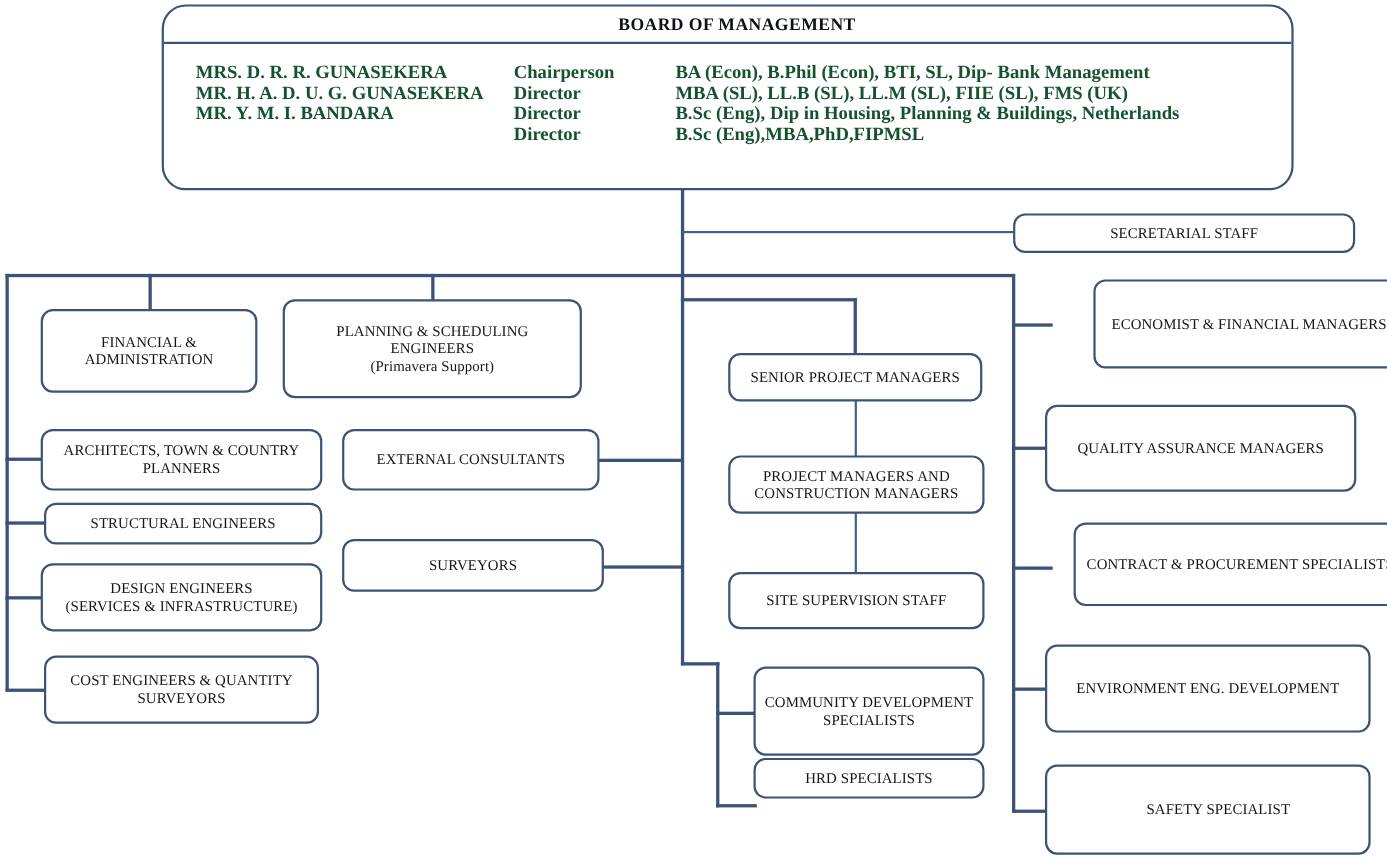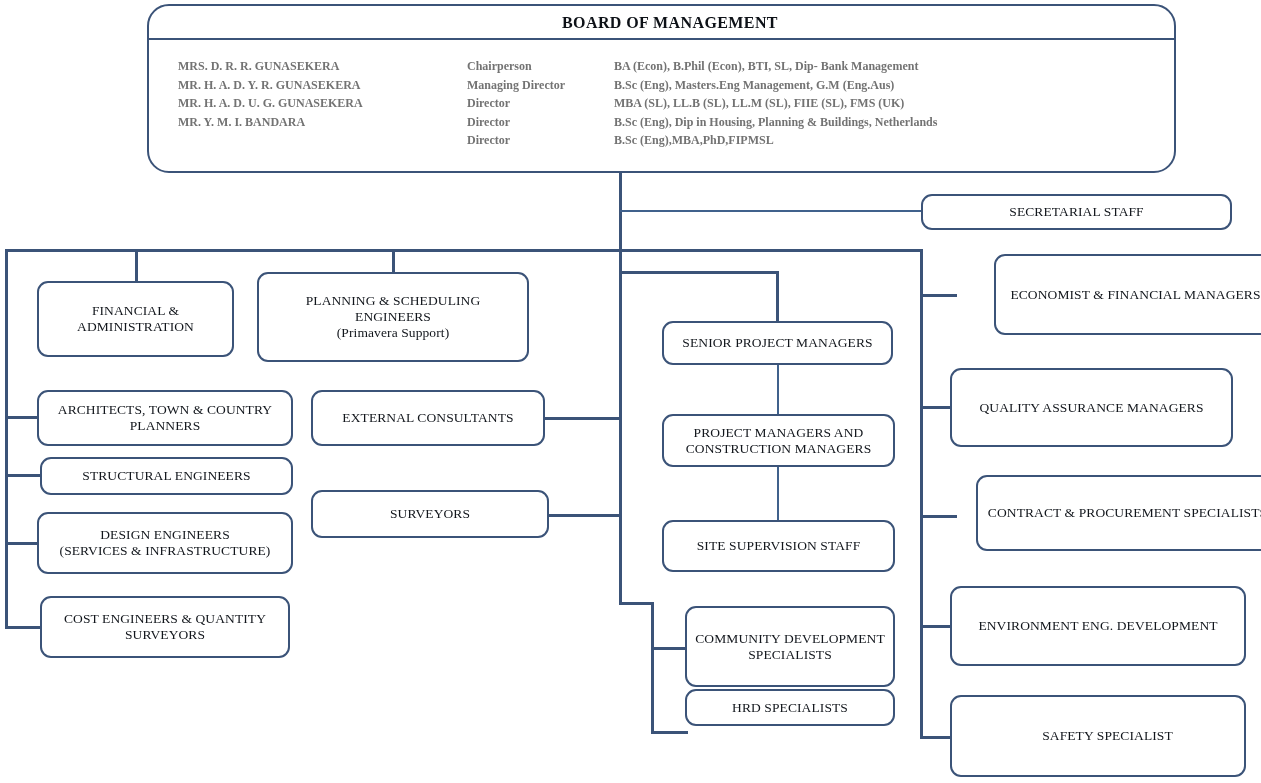--- a/index.html
+++ b/index.html
@@ -65,23 +65,23 @@
   }
   #board-rule{
     position:absolute;
     left:0;right:0;top:32px;
     height:2px;background:#3b5378;
   }
   #board-body{
     position:absolute;
     left:29px;top:51px;right:10px;
     font-weight:bold;
-    font-size:12px;
+    font-size:17px;
     line-height:18.6px;
-    color:#737373;
+    color:#14532d;
   }
   #board-body .row{display:flex;}
   #board-body .c-name{width:289px;flex:none;white-space:nowrap;}
   #board-body .c-title{width:147px;flex:none;white-space:nowrap;}
   #board-body .c-qual{flex:1;white-space:nowrap;}
 </style>
 </head>
 <body>
 
 <div id="chart">
@@ -89,25 +89,20 @@
   <div id="board">
     <div id="board-title">BOARD OF MANAGEMENT</div>
     <div id="board-rule"></div>
     <div id="board-body">
       <div class="row">
         <div class="c-name">MRS. D. R. R. GUNASEKERA</div>
         <div class="c-title">Chairperson</div>
         <div class="c-qual">BA (Econ), B.Phil (Econ), BTI, SL, Dip- Bank Management</div>
       </div>
       <div class="row">
-        <div class="c-name">MR. H. A. D. Y. R. GUNASEKERA</div>
-        <div class="c-title">Managing Director</div>
-        <div class="c-qual">B.Sc (Eng),  Masters.Eng Management, G.M (Eng.Aus)</div>
-      </div>
-      <div class="row">
         <div class="c-name">MR. H. A. D. U. G. GUNASEKERA</div>
         <div class="c-title">Director</div>
         <div class="c-qual">MBA (SL), LL.B (SL), LL.M (SL), FIIE (SL), FMS (UK)</div>
       </div>
       <div class="row">
         <div class="c-name">MR. Y. M. I. BANDARA</div>
         <div class="c-title">Director</div>
         <div class="c-qual">B.Sc (Eng), Dip in Housing, Planning &amp; Buildings, Netherlands</div>
       </div>
       <div class="row">

